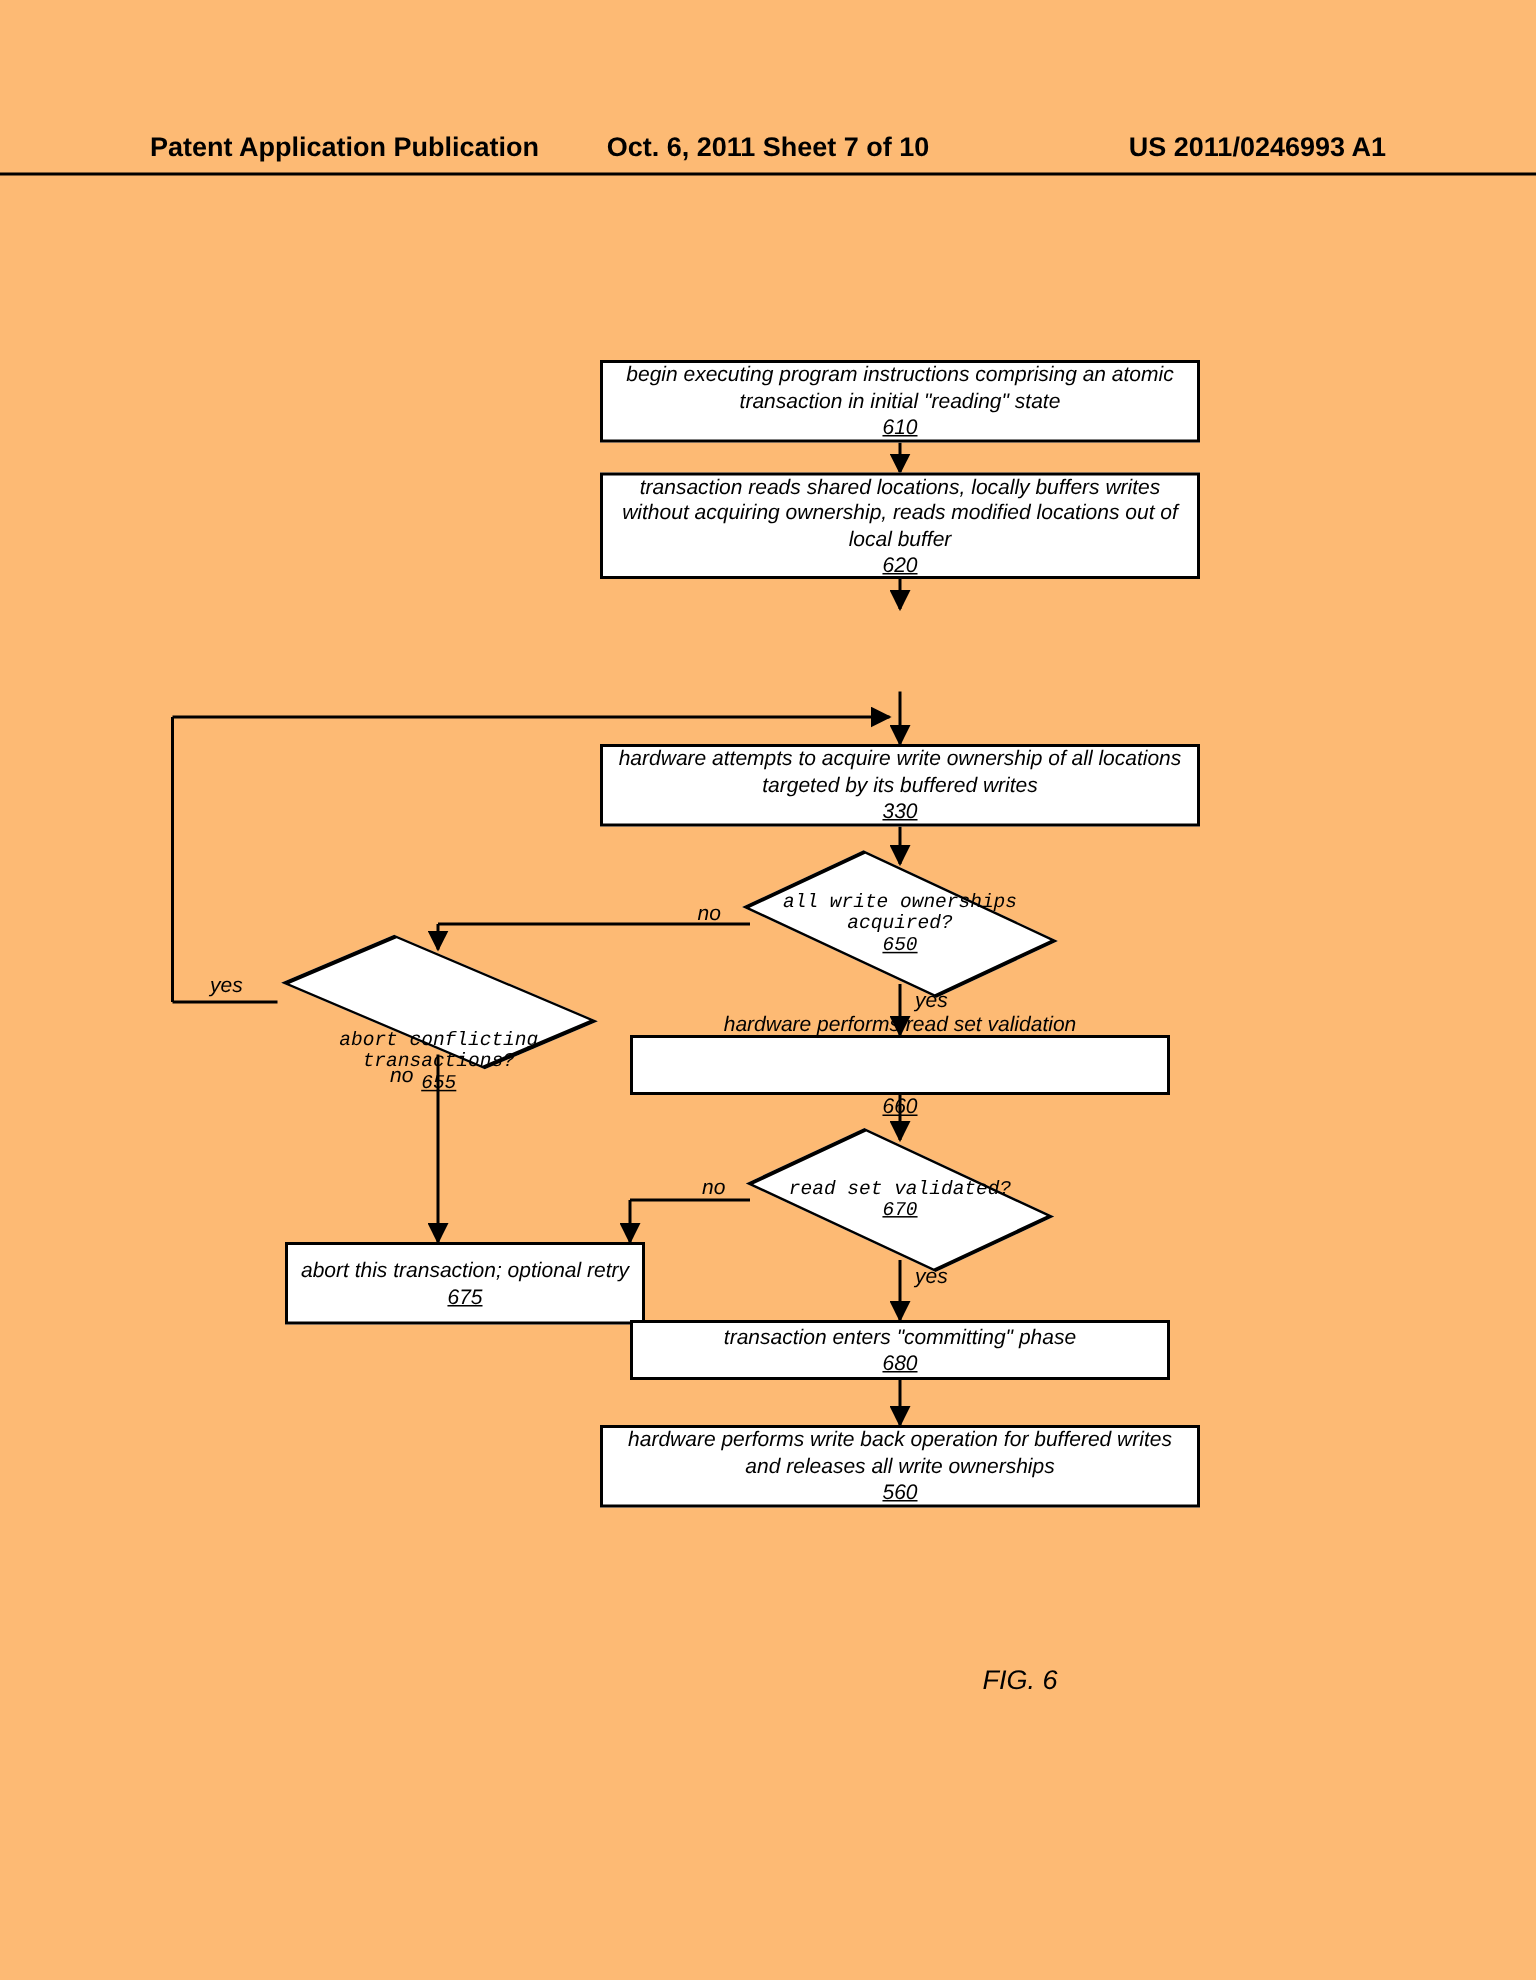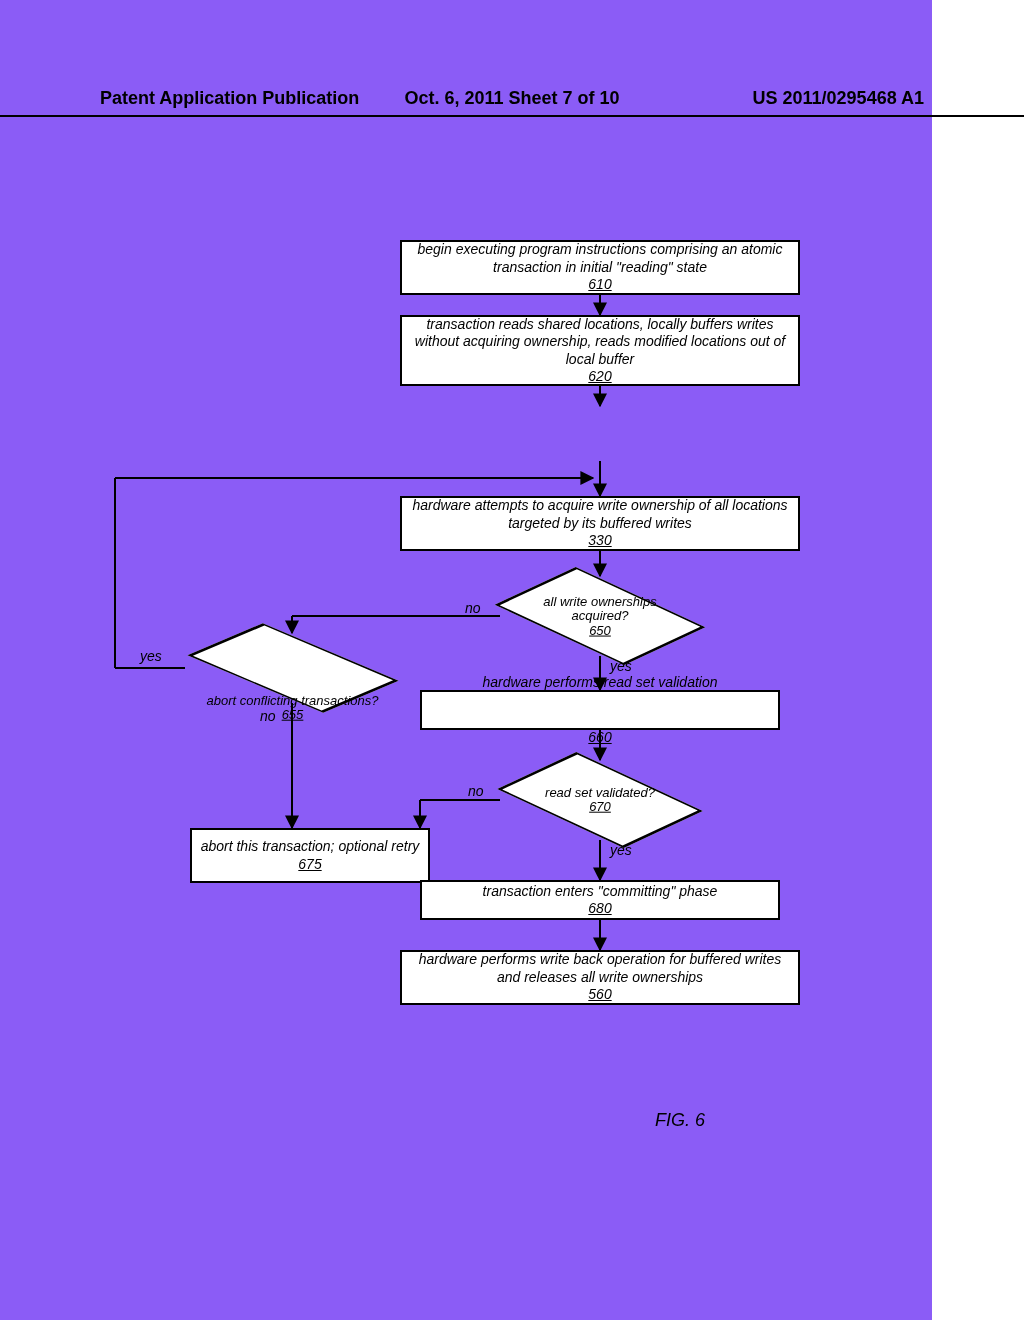--- a/index.html
+++ b/index.html
@@ -3,24 +3,24 @@
 <meta charset="utf-8">
 <style>
   body {
     margin: 0;
     padding: 0;
     font-family: Arial, Helvetica, sans-serif;
     background: #fff;
     color: #000;
   }
   .page {
-    width: 932px;
+    width: 1024px;
     height: 1320px;
     position: relative;
-    background: #8b5cf6;
+    background: #fdba74;
   }
   .header {
     position: absolute;
     top: 88px;
     left: 0;
     width: 1024px;
     border-bottom: 2px solid #000;
     padding: 0 0 6px 0;
   }
   .header-inner {
@@ -56,20 +56,21 @@
     align-items: center;
     justify-content: center;
     padding: 1px 8px;
   }
   .refnum {
     text-decoration: underline;
     font-style: italic;
   }
   .diamond-wrap {
     position: absolute;
+    font-family: Liberation Mono, monospace;
   }
   .diamond {
     position: absolute;
     left: 50%; top: 50%;
     transform: translate(-50%, -50%) rotate(45deg);
     border: 2px solid #000;
     background: #fff;
   }
   .diamond-label {
     position: absolute;
@@ -105,21 +106,21 @@
 </style>
 </head>
 <body>
 
 <div class="page">
 
   <div class="header">
     <div class="header-inner">
       <div class="hdr-left">Patent Application Publication</div>
       <div class="hdr-mid">Oct. 6, 2011   Sheet 7 of 10</div>
-      <div class="hdr-right">US 2011/0295468 A1</div>
+      <div class="hdr-right">US 2011/0246993 A1</div>
     </div>
   </div>
 
   <div class="diagram">
 
     <svg class="lines">
       <defs>
         <marker id="arrow" viewBox="0 0 10 10" refX="9" refY="5" markerWidth="7" markerHeight="7" orient="auto-start-reverse">
           <path d="M 0 0 L 10 5 L 0 10 z" fill="#000"></path>
         </marker>

